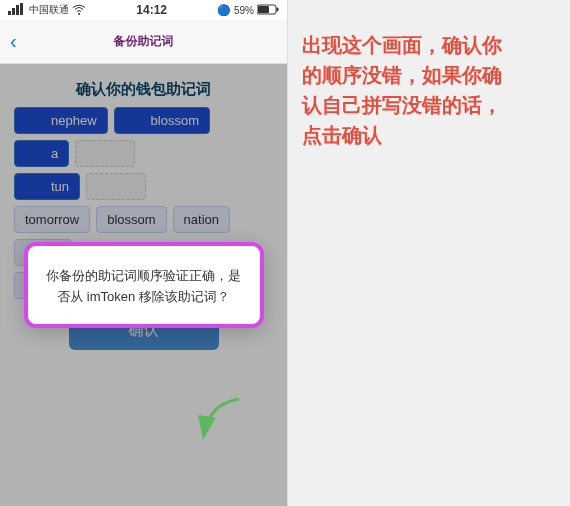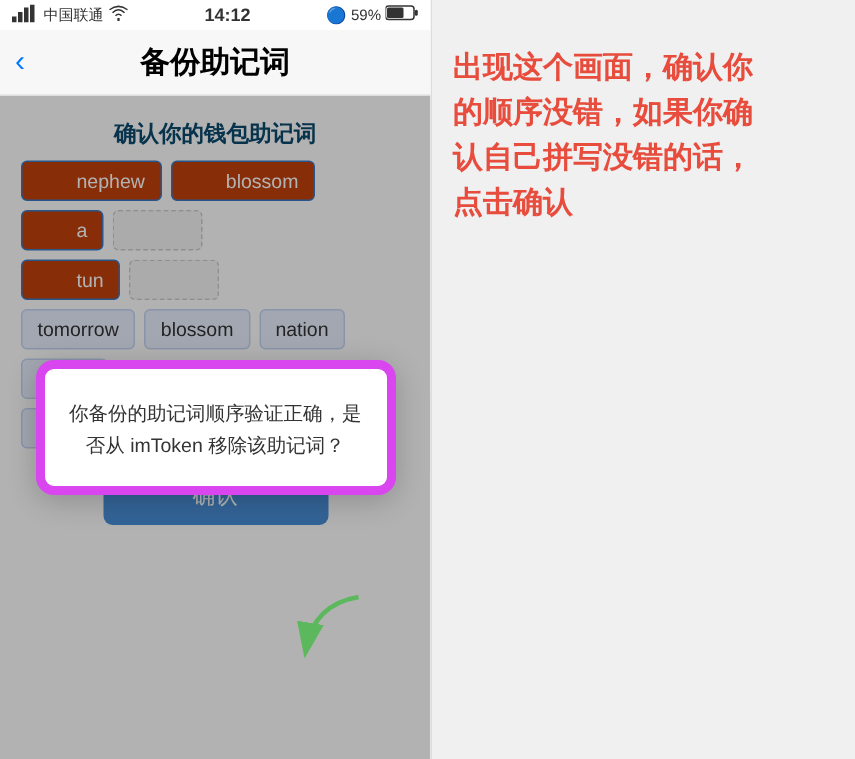--- a/index.html
+++ b/index.html
@@ -48,23 +48,23 @@
       position: relative;
     }
     .nav-back {
       position: absolute;
       left: 10px;
       font-size: 20px;
       color: #007aff;
       cursor: pointer;
     }
     .nav-title {
-      font-size: 20px;
+      font-size: 12px;
       font-weight: 600;
-      color: #000000;
+      color: #701a75;
     }
 
     
     .main-content {
       flex: 1;
       background: #fff;
       padding: 16px 14px;
       position: relative;
       overflow: hidden;
     }
@@ -94,21 +94,21 @@
     .word-chip {
       padding: 5px 10px;
       border-radius: 4px;
       font-size: 13px;
       color: #333;
       background: #e8f0fe;
       border: 1px solid #c5d5f5;
       cursor: pointer;
     }
     .word-chip.selected {
-      background: #c2410c;
+      background: #1d4ed8;
       color: #fff;
       border-color: #3a7bc8;
       padding-left: 36px;
     }
     .word-chip.empty {
       background: #f5f5f5;
       color: #999;
       border: 1px dashed #ccc;
       min-width: 60px;
     }
@@ -138,21 +138,21 @@
       align-items: center;
       justify-content: center;
       z-index: 10;
     }
     .dialog-box {
       background: #fff;
       border-radius: 12px;
       width: 240px;
       padding: 20px 16px 0;
       box-shadow: 0 4px 20px rgba(0,0,0,0.2);
-      border: 6px solid #d946ef;
+      border: 4px solid #d946ef;
     }
     .dialog-message {
       font-size: 13px;
       color: #333;
       text-align: center;
       line-height: 1.6;
       margin-bottom: 16px;
     }
     .dialog-buttons {
       display: flex;

